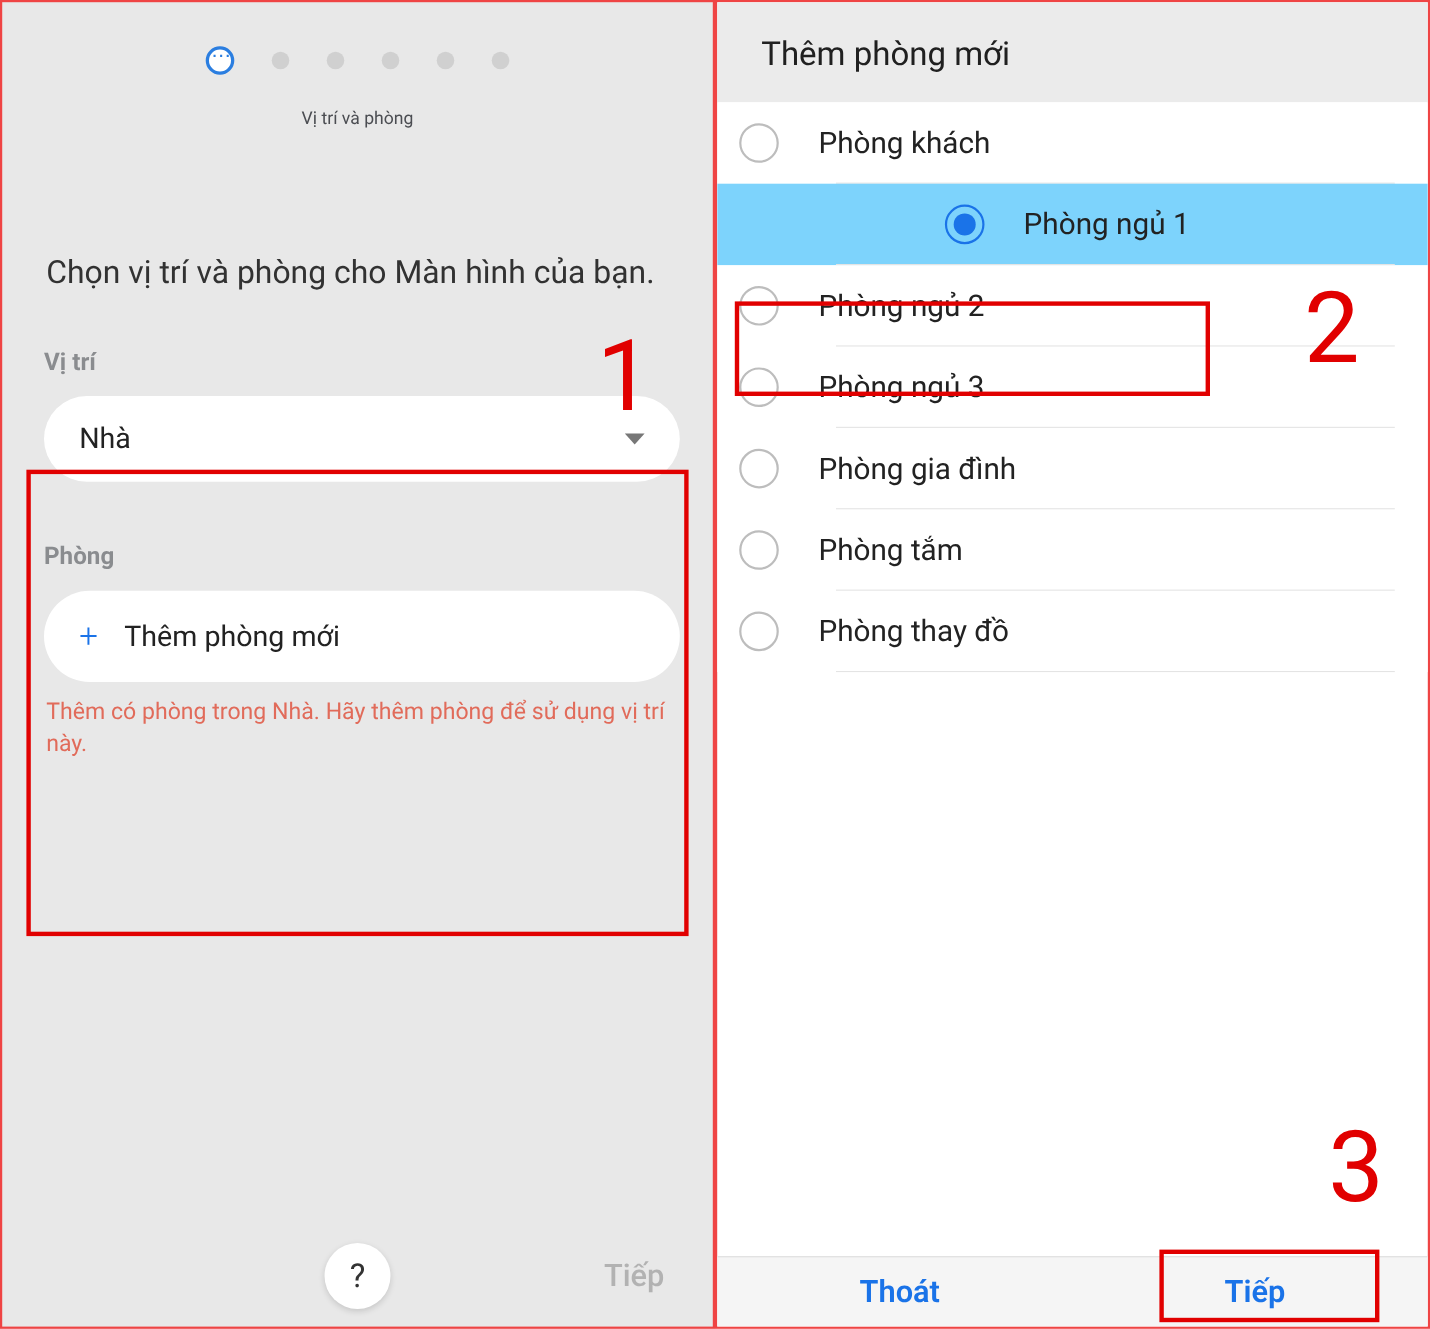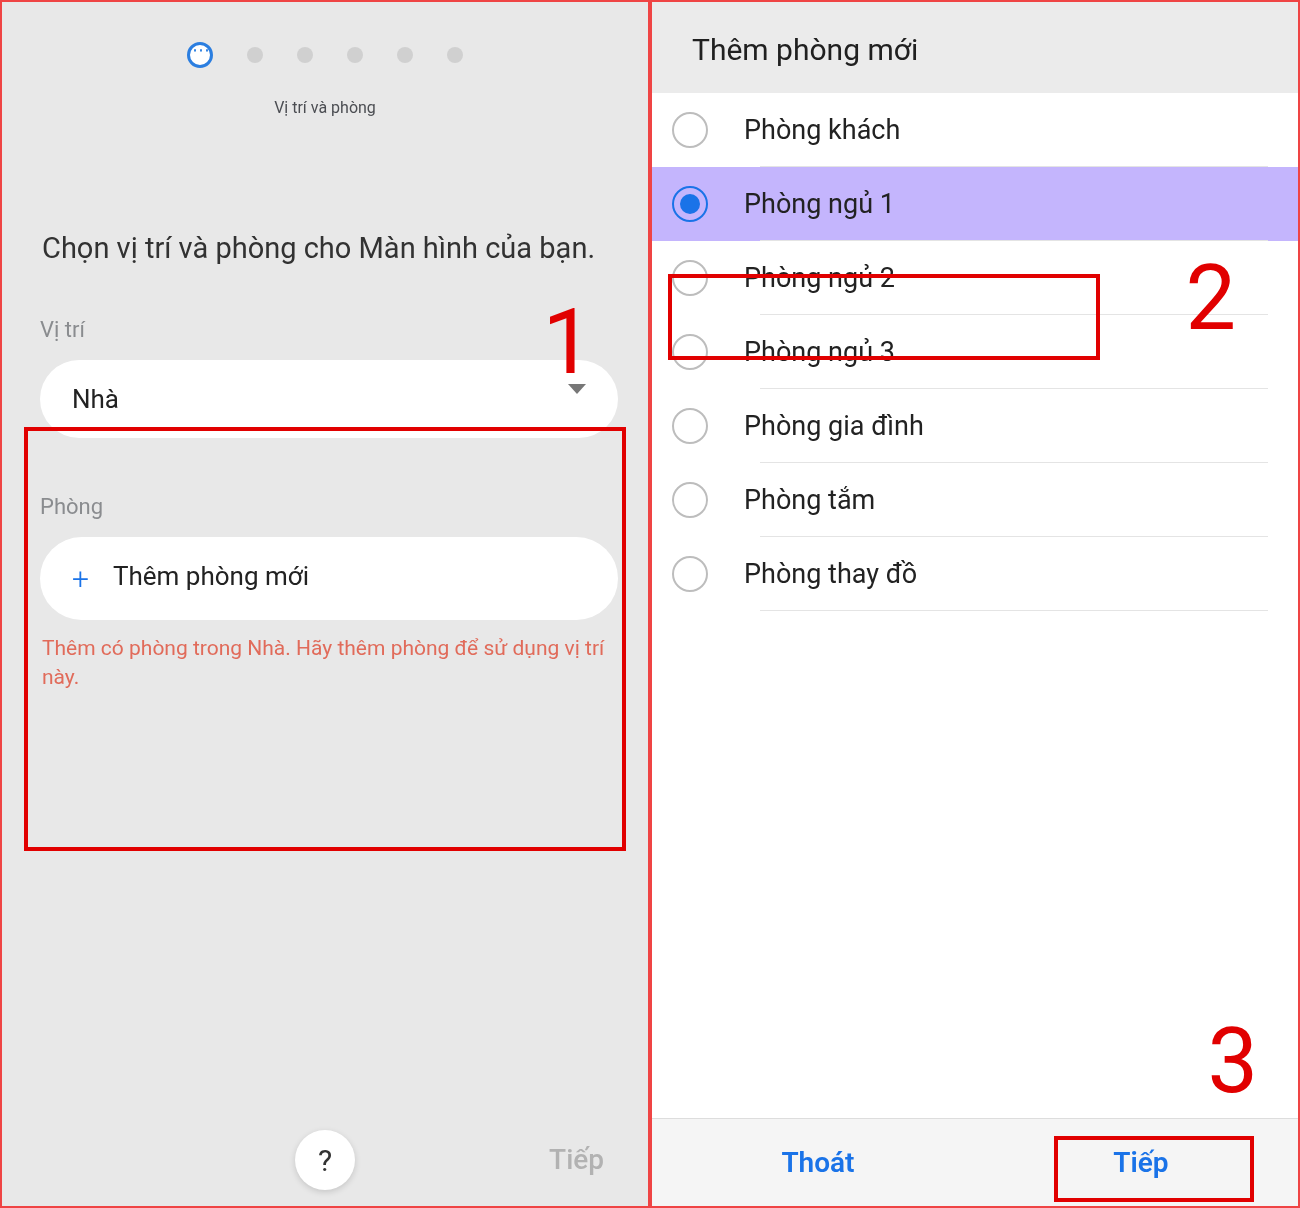--- a/index.html
+++ b/index.html
@@ -62,26 +62,28 @@
     color: #323232;
     line-height: 1.45;
   }
   .section-group {
     margin: 48px 30px 0 38px;
   }
   .section-label {
     font-size: 22px;
     color: #8a8c8f;
     margin-bottom: 18px;
+    font-weight: bold;
   }
   .pill {
     background: #fff;
     border-radius: 50px;
     padding: 24px 32px;
     display: flex;
+    align-items: center;
     font-size: 26px;
     color: #222;
   }
   .pill.dropdown { justify-content: space-between; }
   .chevron-down {
     width: 0; height: 0;
     border-left: 9px solid transparent;
     border-right: 9px solid transparent;
     border-top: 10px solid #777;
   }
@@ -162,25 +164,25 @@
     justify-content: center;
   }
   .radio.selected { border-color: #1a73e8; }
   .radio.selected::after {
     content: "";
     width: 20px; height: 20px;
     border-radius: 50%;
     background: #1a73e8;
   }
   .room-label { font-size: 27px; color: #222; }
-  .room-item.selected-row { background: #c4b5fd; }
+  .room-item.selected-row { background: #7dd3fc; justify-content: center; }
   .footer-bar {
     position: absolute;
     bottom: 0; left: 0; right: 0;
-    height: 88px;
+    height: 64px;
     background: #f5f5f5;
     display: flex;
     align-items: center;
     justify-content: space-around;
     border-top: 1px solid #ddd;
   }
   .footer-btn {
     font-size: 28px;
     color: #1a73e8;
     font-weight: 600;

